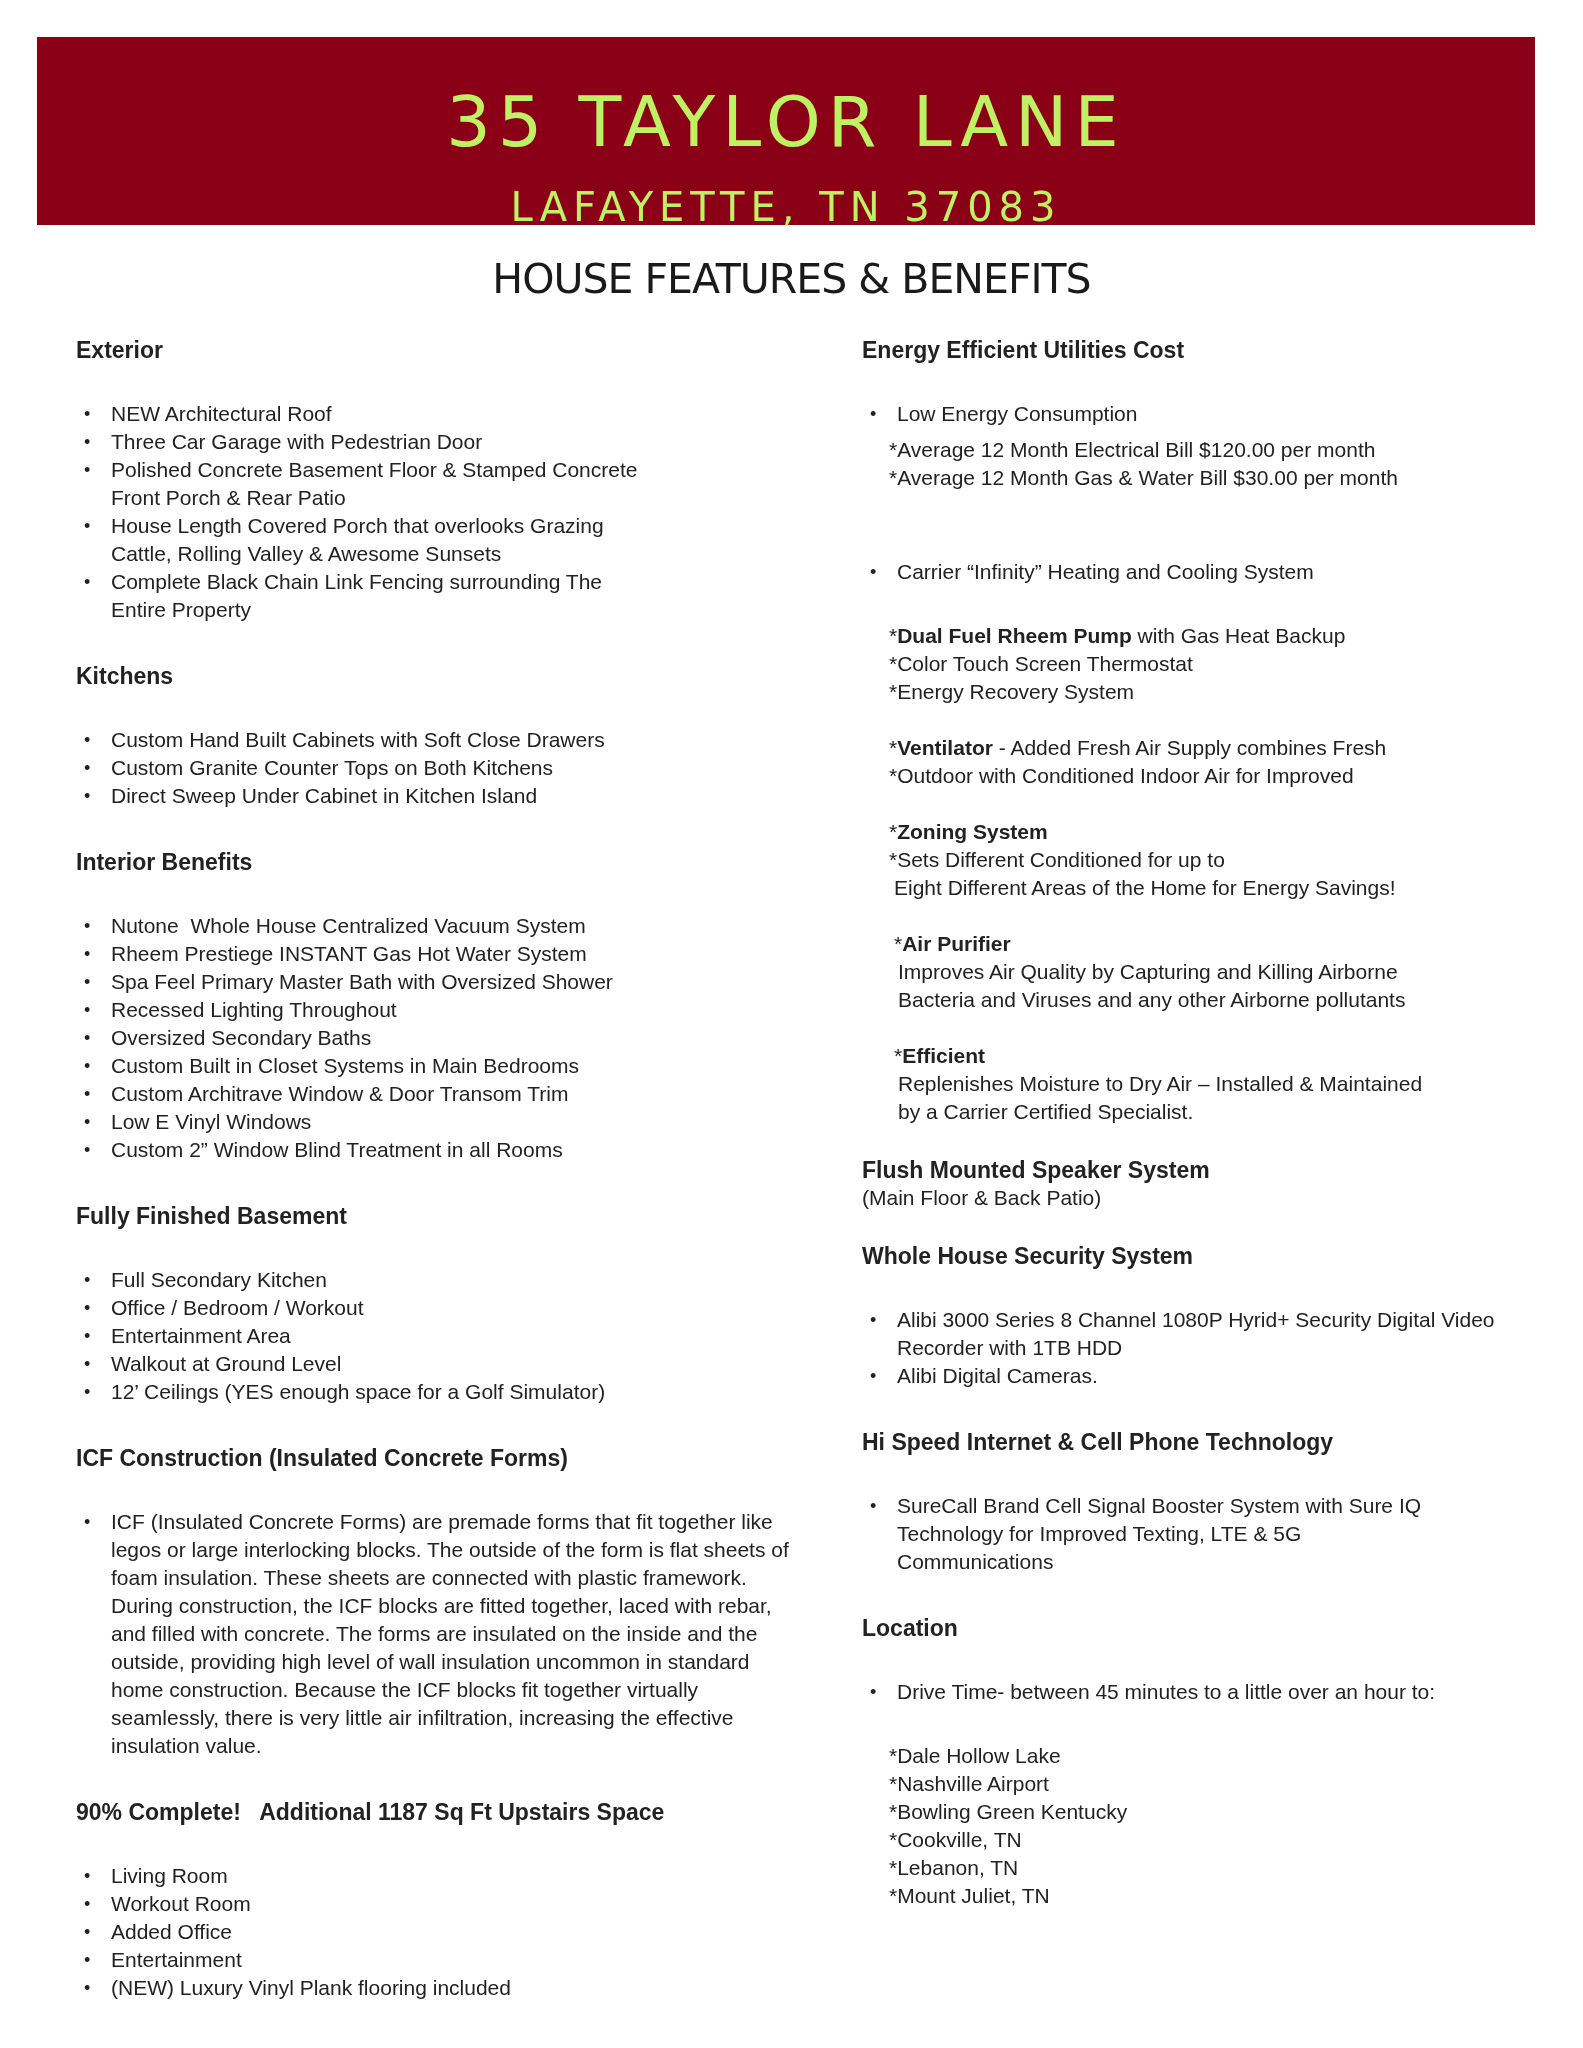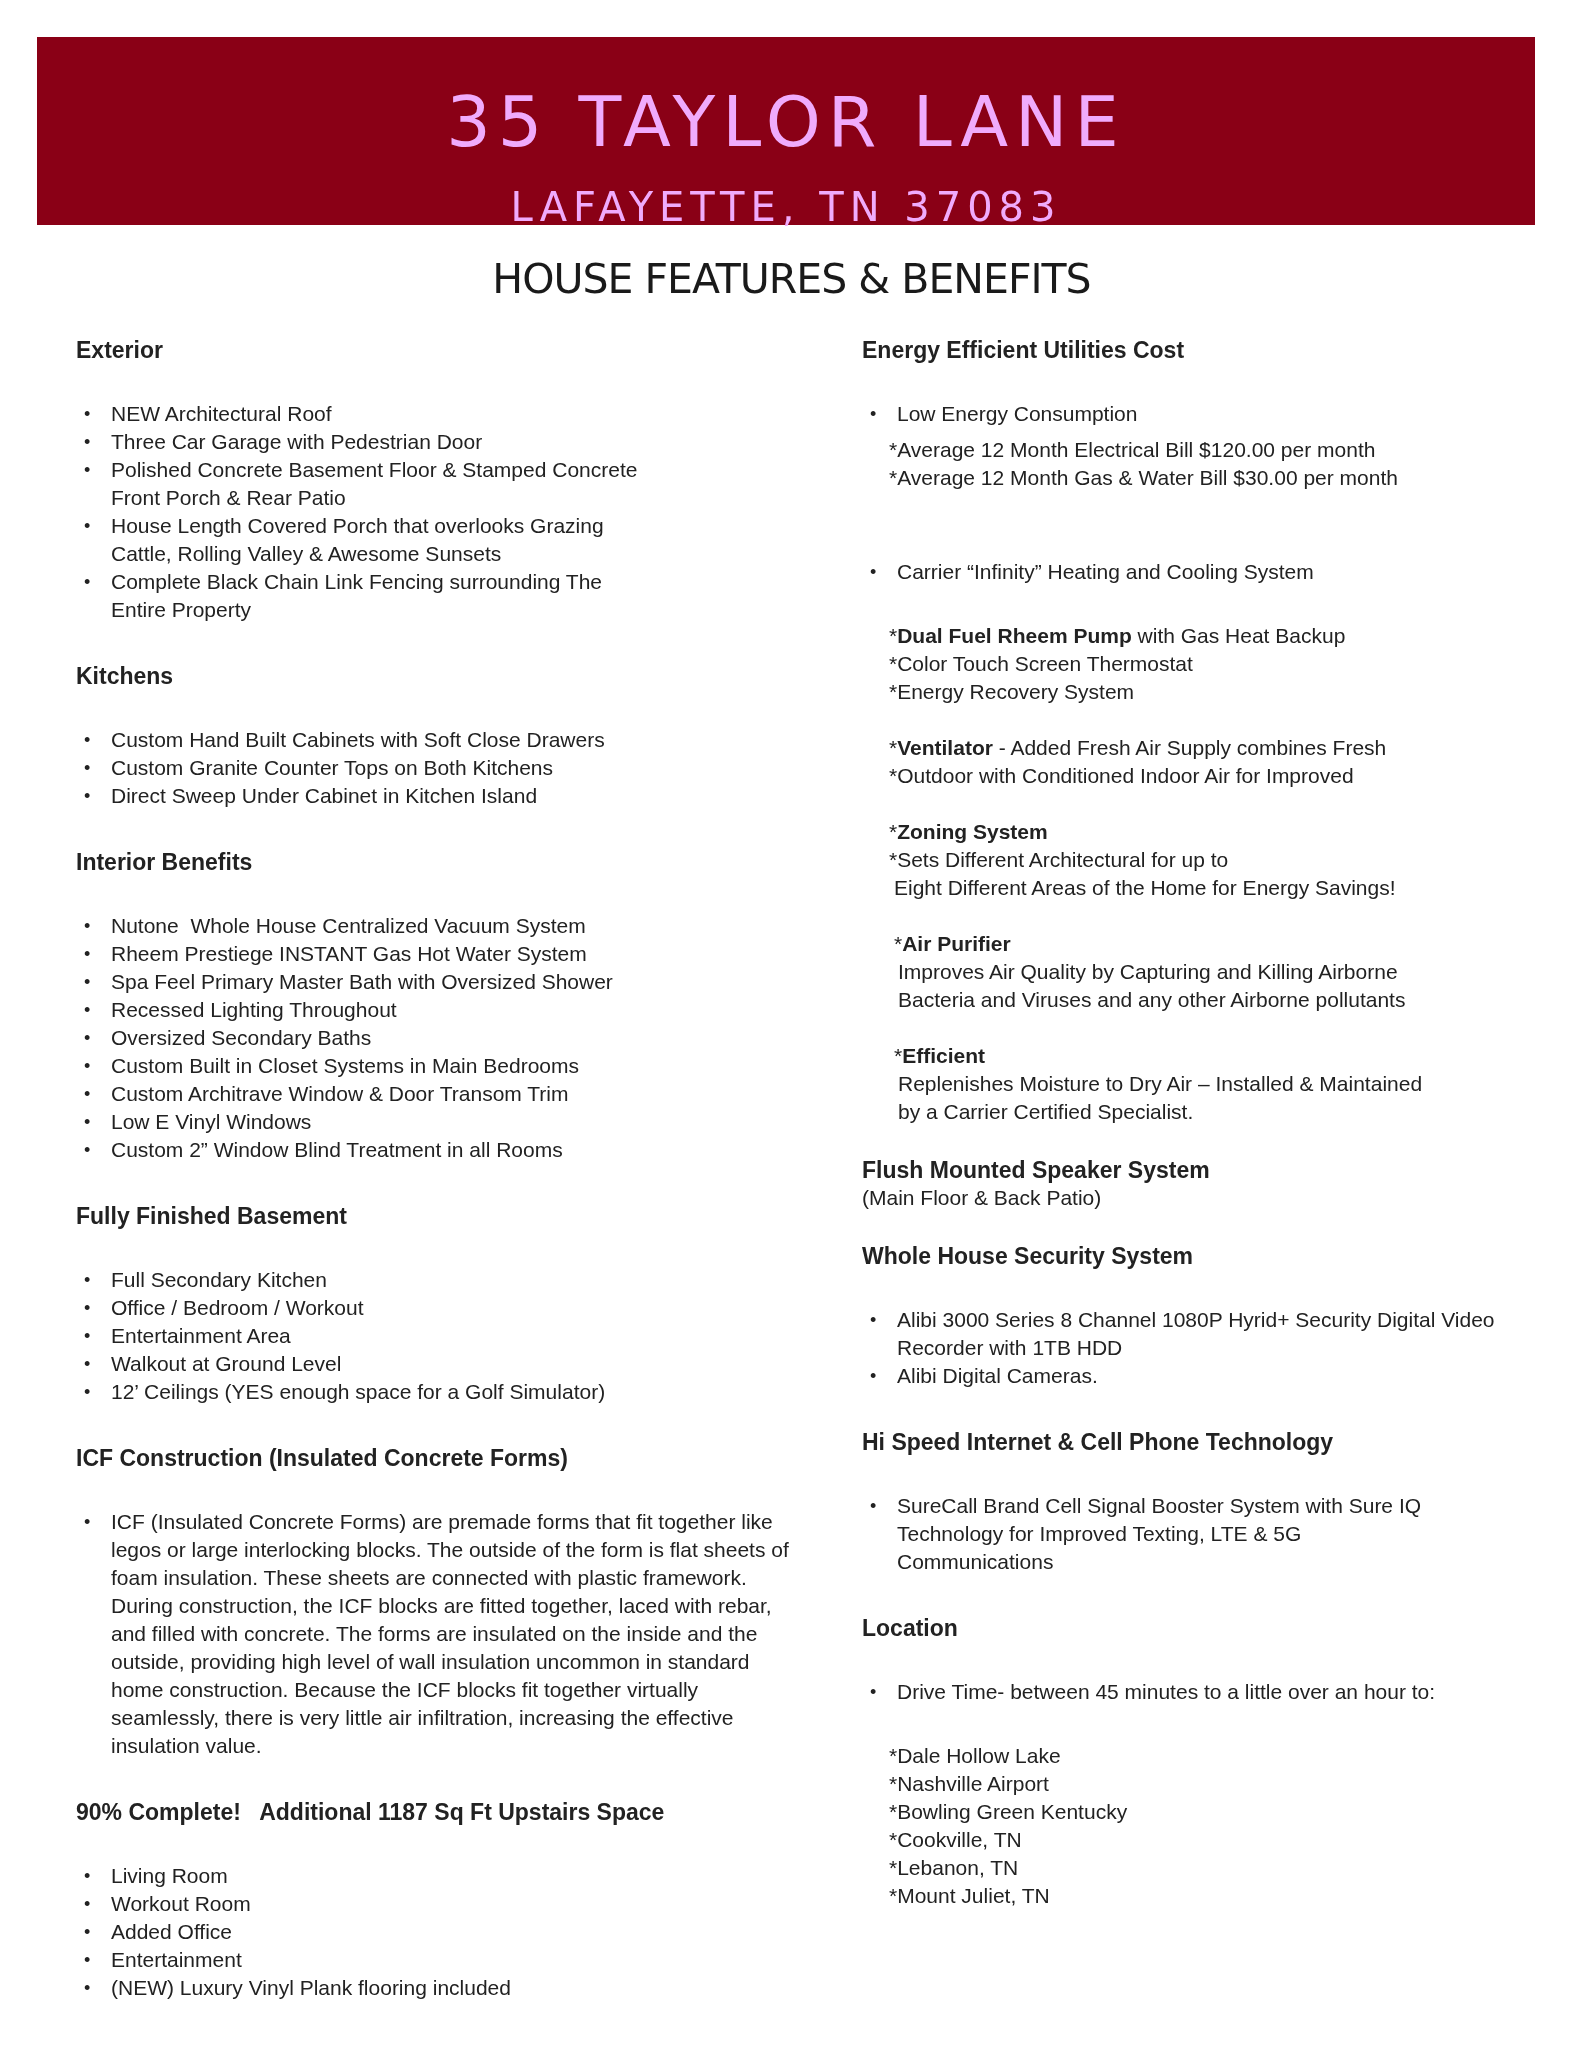--- a/index.html
+++ b/index.html
@@ -1,19 +1,19 @@
 <!DOCTYPE html>
 <html><head>
 <meta charset="utf-8">
 <style>
   html, body { margin:0; padding:0; background:#ffffff; }
   body { width:1583px; height:2048px; position:relative; overflow:hidden;
          font-family:"Liberation Sans", sans-serif; color:#222; }
   .banner { position:absolute; left:37px; top:37px; width:1498px; height:188px;
-            background:#8a0016; color:#f0abfc; text-align:center; }
+            background:#8a0016; color:#bef264; text-align:center; }
   .banner .addr { position:absolute; left:0; right:0; top:50px; font-size:70px; letter-spacing:7px;
                   font-family:"DejaVu Sans", sans-serif; font-weight:normal; line-height:1; }
   .banner .city { position:absolute; left:0; right:0; top:150px; font-size:40px; letter-spacing:6px;
                   font-family:"DejaVu Sans", sans-serif; line-height:1; }
   .page-title { position:absolute; left:0; right:0; top:255px; text-align:center; font-size:41px;
                 font-family:"DejaVu Sans", sans-serif; letter-spacing:-1px; color:#1a1a1a; }
   .col { position:absolute; top:336px; }
   .col.left { left:76px; width:740px; }
   .col.right { left:862px; width:690px; }
   .section { margin:0; }
@@ -135,21 +135,21 @@
     </ul>
     <div class="gap-s"></div>
     <div class="sub">*<b>Dual Fuel Rheem Pump</b><span> with Gas Heat Backup</span></div>
     <div class="sub">*Color Touch Screen Thermostat</div>
     <div class="sub">*Energy Recovery System</div>
     <div class="gap-s"></div>
     <div class="sub">*<b>Ventilator</b><span> - Added Fresh Air Supply combines Fresh</span></div>
     <div class="sub">*Outdoor with Conditioned Indoor Air for Improved</div>
     <div class="gap-s"></div>
     <div class="sub">*<b>Zoning System</b></div>
-    <div class="sub">*Sets Different Architectural for up to</div>
+    <div class="sub">*Sets Different Conditioned for up to</div>
     <div class="sub" style="padding-left:32px">Eight Different Areas of the Home for Energy Savings!</div>
     <div class="gap-s"></div>
     <div class="sub" style="padding-left:32px">*<b>Air Purifier</b></div>
     <div class="sub indent2">Improves Air Quality by Capturing and Killing Airborne</div>
     <div class="sub indent2">Bacteria and Viruses and any other Airborne pollutants</div>
     <div class="gap-s"></div>
     <div class="sub" style="padding-left:32px">*<b>Efficient</b></div>
     <div class="sub indent2">Replenishes Moisture to Dry Air – Installed &amp; Maintained</div>
     <div class="sub indent2">by a Carrier Certified Specialist.</div>
   </div>

